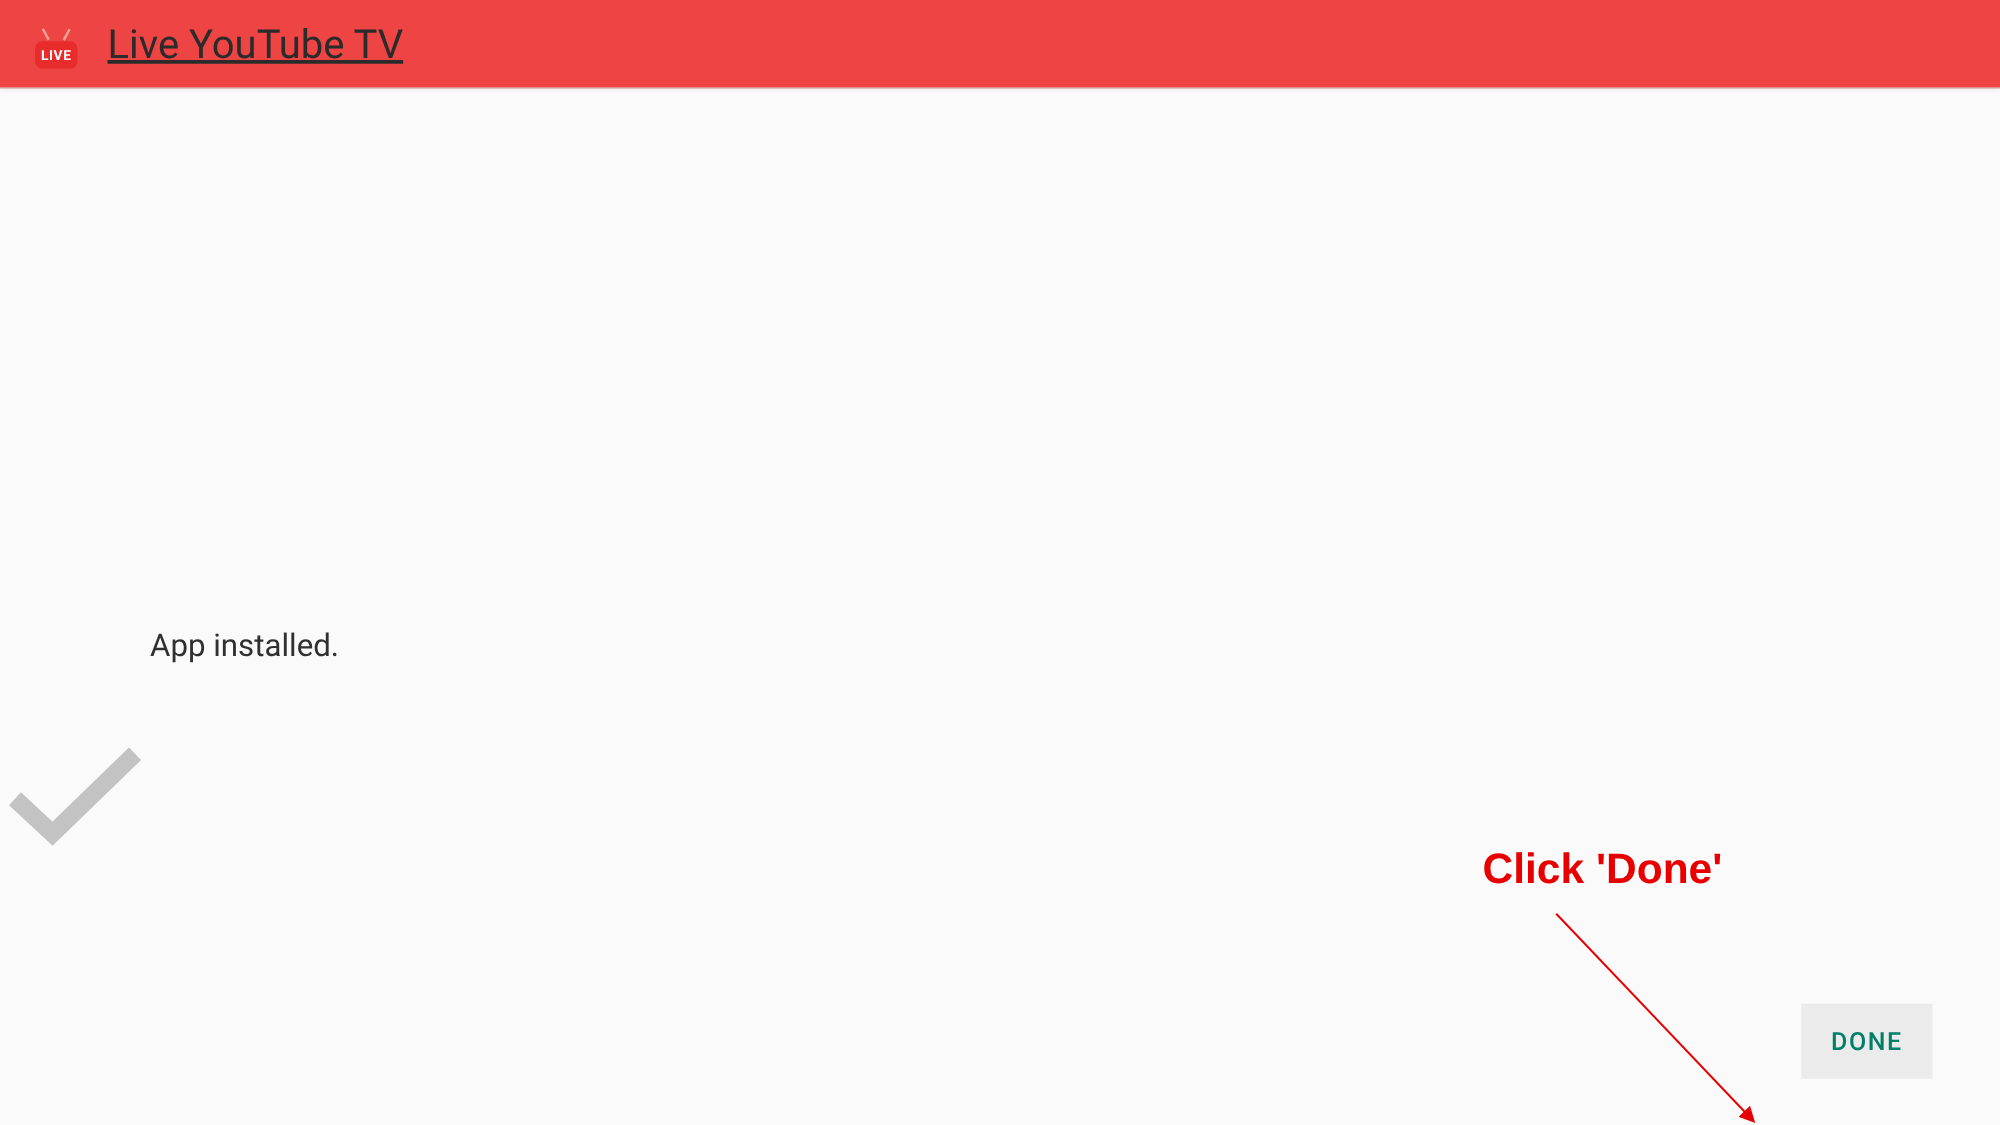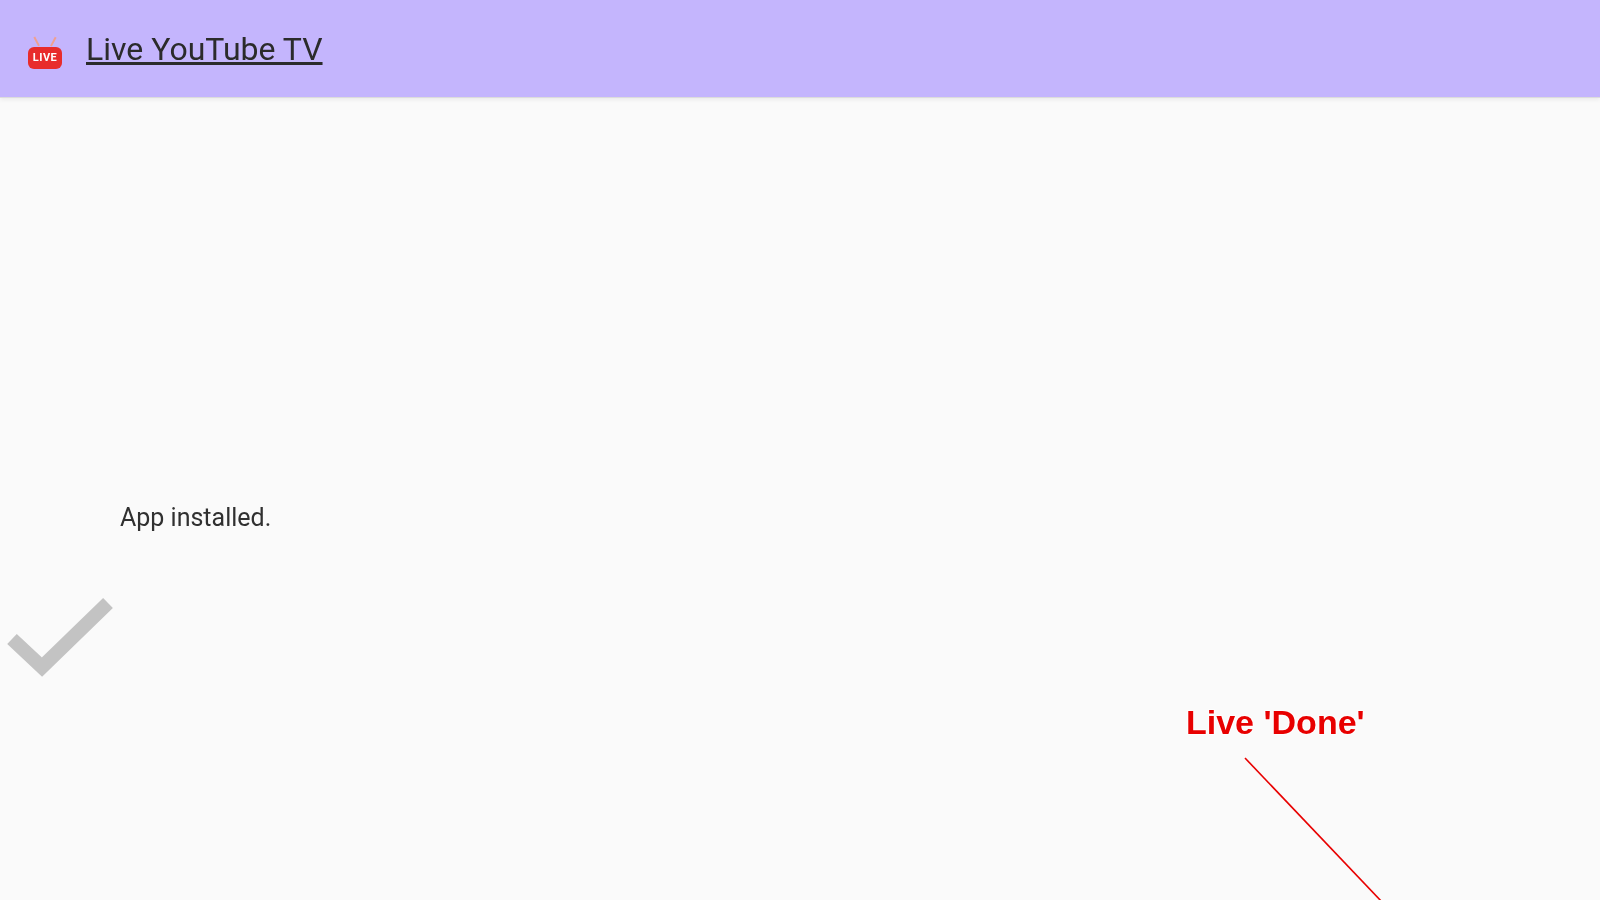--- a/index.html
+++ b/index.html
@@ -9,22 +9,22 @@
     }
     body {
       font-family: "Roboto", "Helvetica Neue", Arial, sans-serif;
       width: 1600px;
       height: 900px;
       background: #fafafa;
       overflow: hidden;
       position: relative;
     }
     .header {
-      height: 98px;
-      background: #c4b5fd;
+      height: 71px;
+      background: #ef4444;
       border-bottom: 1px solid #dcdcdc;
       display: flex;
       align-items: center;
       padding-left: 28px;
       box-shadow: 0 2px 4px rgba(0,0,0,0.06);
       position: relative;
       z-index: 2;
     }
     .logo {
       width: 36px;
@@ -169,25 +169,26 @@
 
 <div class="main">
   <div class="check-wrap">
     <svg class="check-svg" viewBox="0 0 120 90">
       <polyline points="12,50 42,78 108,14" fill="none" stroke="#c3c3c3" stroke-width="14"></polyline>
     </svg>
   </div>
   <div class="status-text">App installed.</div>
 
   <div class="button-row">
+    <button class="btn btn-done">DONE</button>
   </div>
 </div>
 
 <div class="annotation">
-  <div class="ann-text">Live 'Done'</div>
+  <div class="ann-text">Click 'Done'</div>
   <svg class="ann-arrow-svg">
     <defs>
       <marker id="arrowhead" markerWidth="8" markerHeight="8" refX="6" refY="4" orient="auto">
         <polygon points="0 0, 8 4, 0 8" fill="#e80000"></polygon>
       </marker>
     </defs>
     <line x1="65" y1="10" x2="222" y2="175" stroke="#e80000" stroke-width="1.6" marker-end="url(#arrowhead)"></line>
   </svg>
 </div>
 

